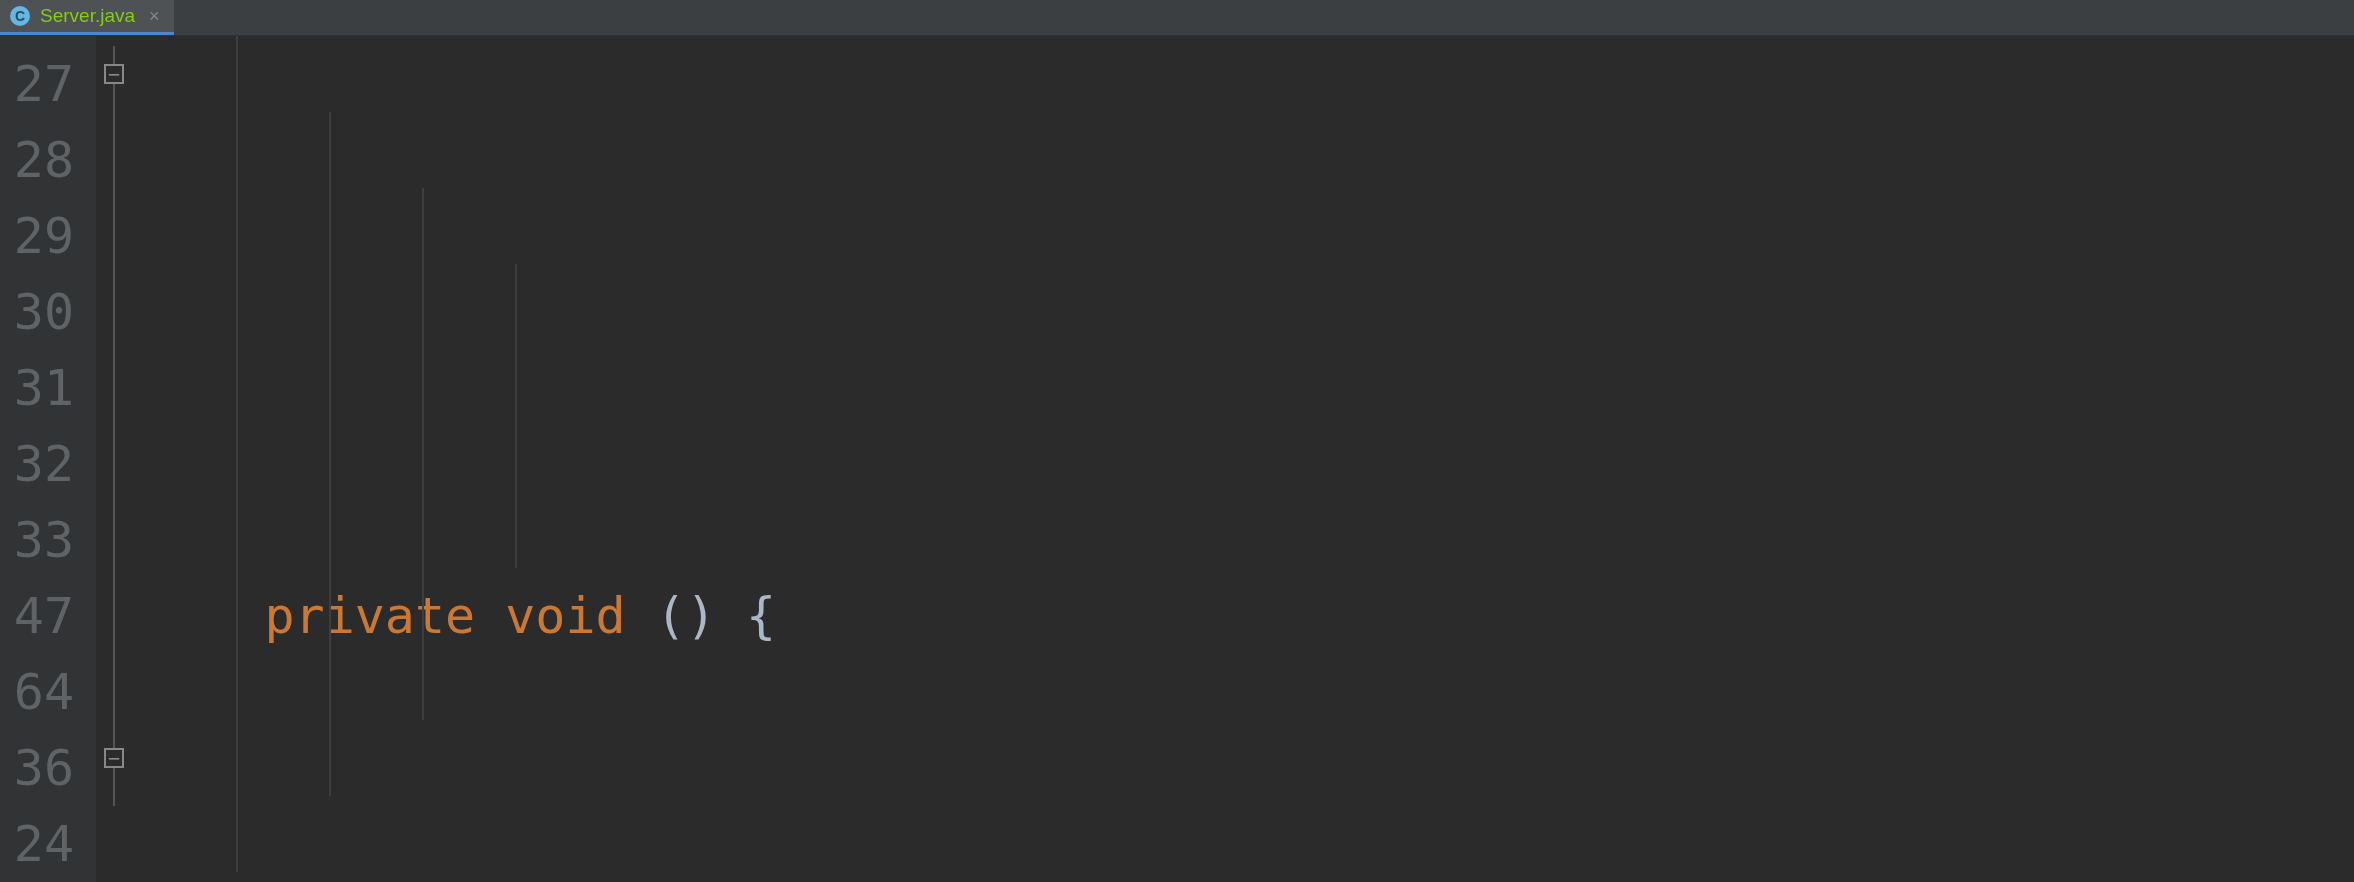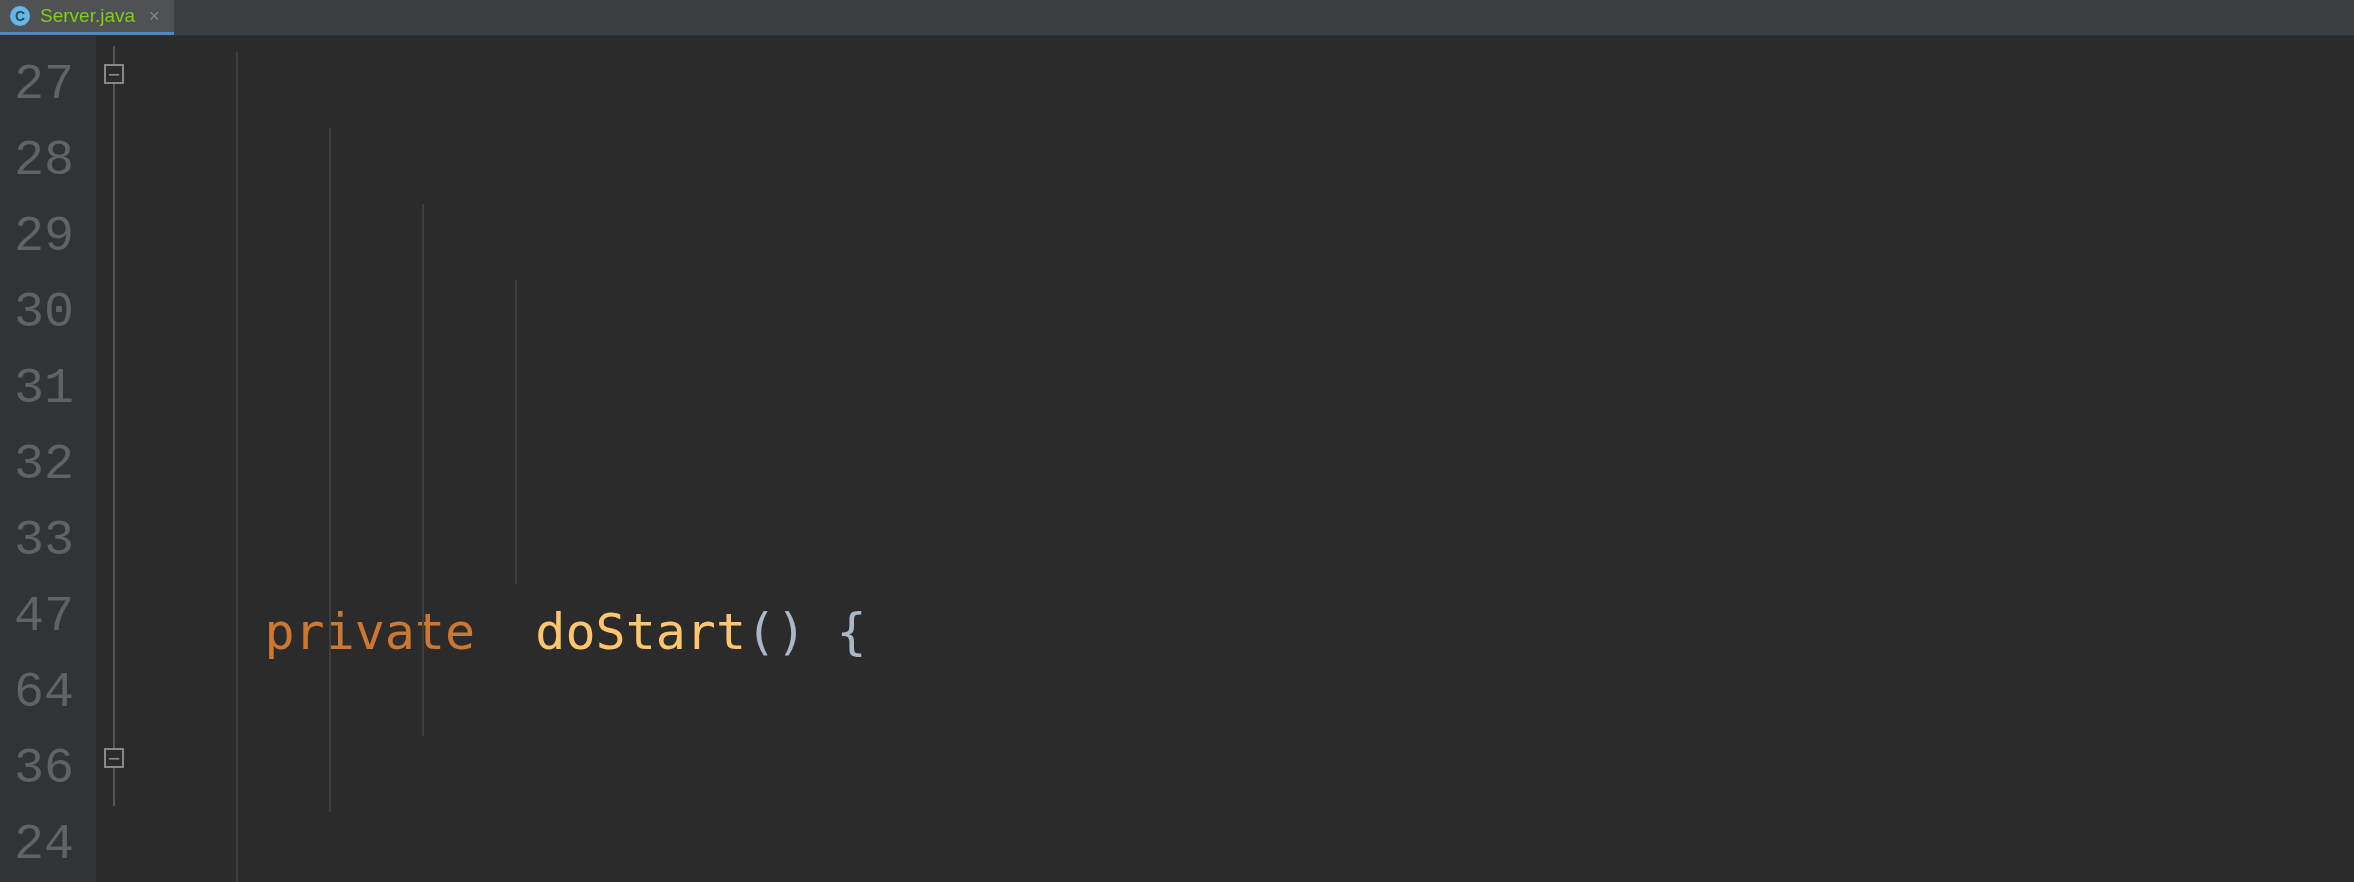--- a/index.html
+++ b/index.html
@@ -63,21 +63,20 @@
   padding-top: 10px;
 }
 .gutter-line {
   height: 76px;
   display: flex;
   align-items: center;
   justify-content: flex-end;
   padding-right: 22px;
   color: #606366;
   font-size: 50px;
-  font-family: Liberation Mono, monospace;
 }
 .fold-gutter {
   width: 38px;
   flex-shrink: 0;
   background: #2b2b2b;
   position: relative;
   padding-top: 10px;
 }
 .fold-line {
   position: absolute;
@@ -105,21 +104,20 @@
 .fold-marker.top { top: 28px; }
 .fold-marker.bottom { top: 712px; }
 .code-area {
   flex: 1;
   padding-top: 10px;
   padding-left: 10px;
   font-size: 50px;
   line-height: 76px;
   white-space: pre;
   position: relative;
-  margin-top: 16px;
 }
 .code-line {
   height: 76px;
   display: flex;
   align-items: center;
 }
 .indent-guide {
   position: absolute;
   width: 2px;
   background: #3e3e3e;
@@ -166,21 +164,21 @@
     <div class="fold-marker top">−</div>
     <div class="fold-marker bottom">−</div>
   </div>
 
   <div class="code-area">
     <div class="indent-guide ig1"></div>
     <div class="indent-guide ig2"></div>
     <div class="indent-guide ig3"></div>
     <div class="indent-guide ig4"></div>
 
-    <div class="code-line"><span class="indent">    </span><span class="kw">private</span><span class="plain"> </span><span class="plain"> </span><span class="method-decl">doStart</span><span class="plain">() {</span></div>
+    <div class="code-line"><span class="indent">    </span><span class="kw">private</span><span class="plain"> </span><span class="kw">void</span><span class="plain"> </span><span class="plain">() {</span></div>
 
     
 
     
 
     
 
     
 
     

